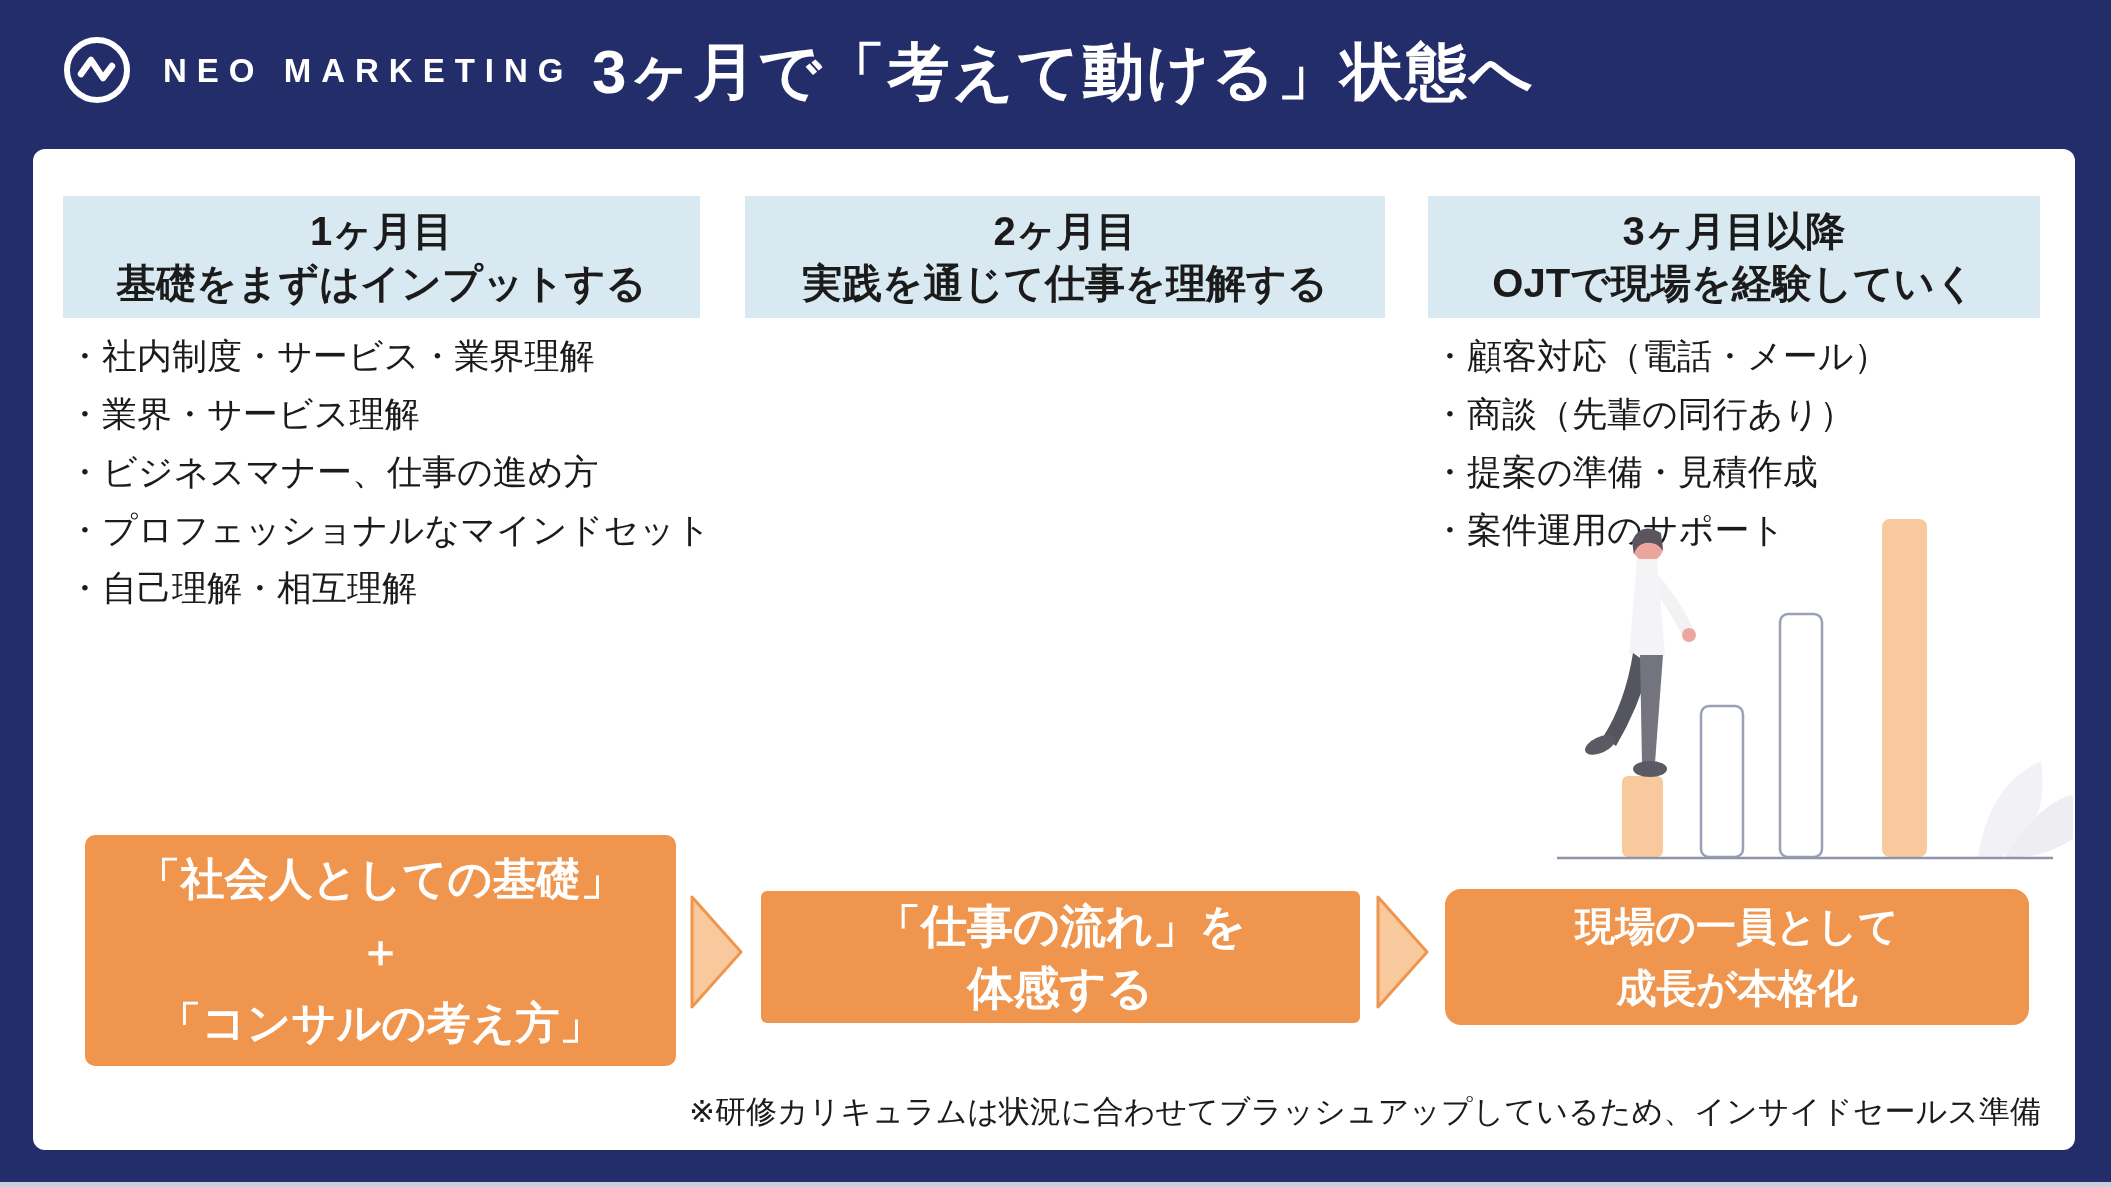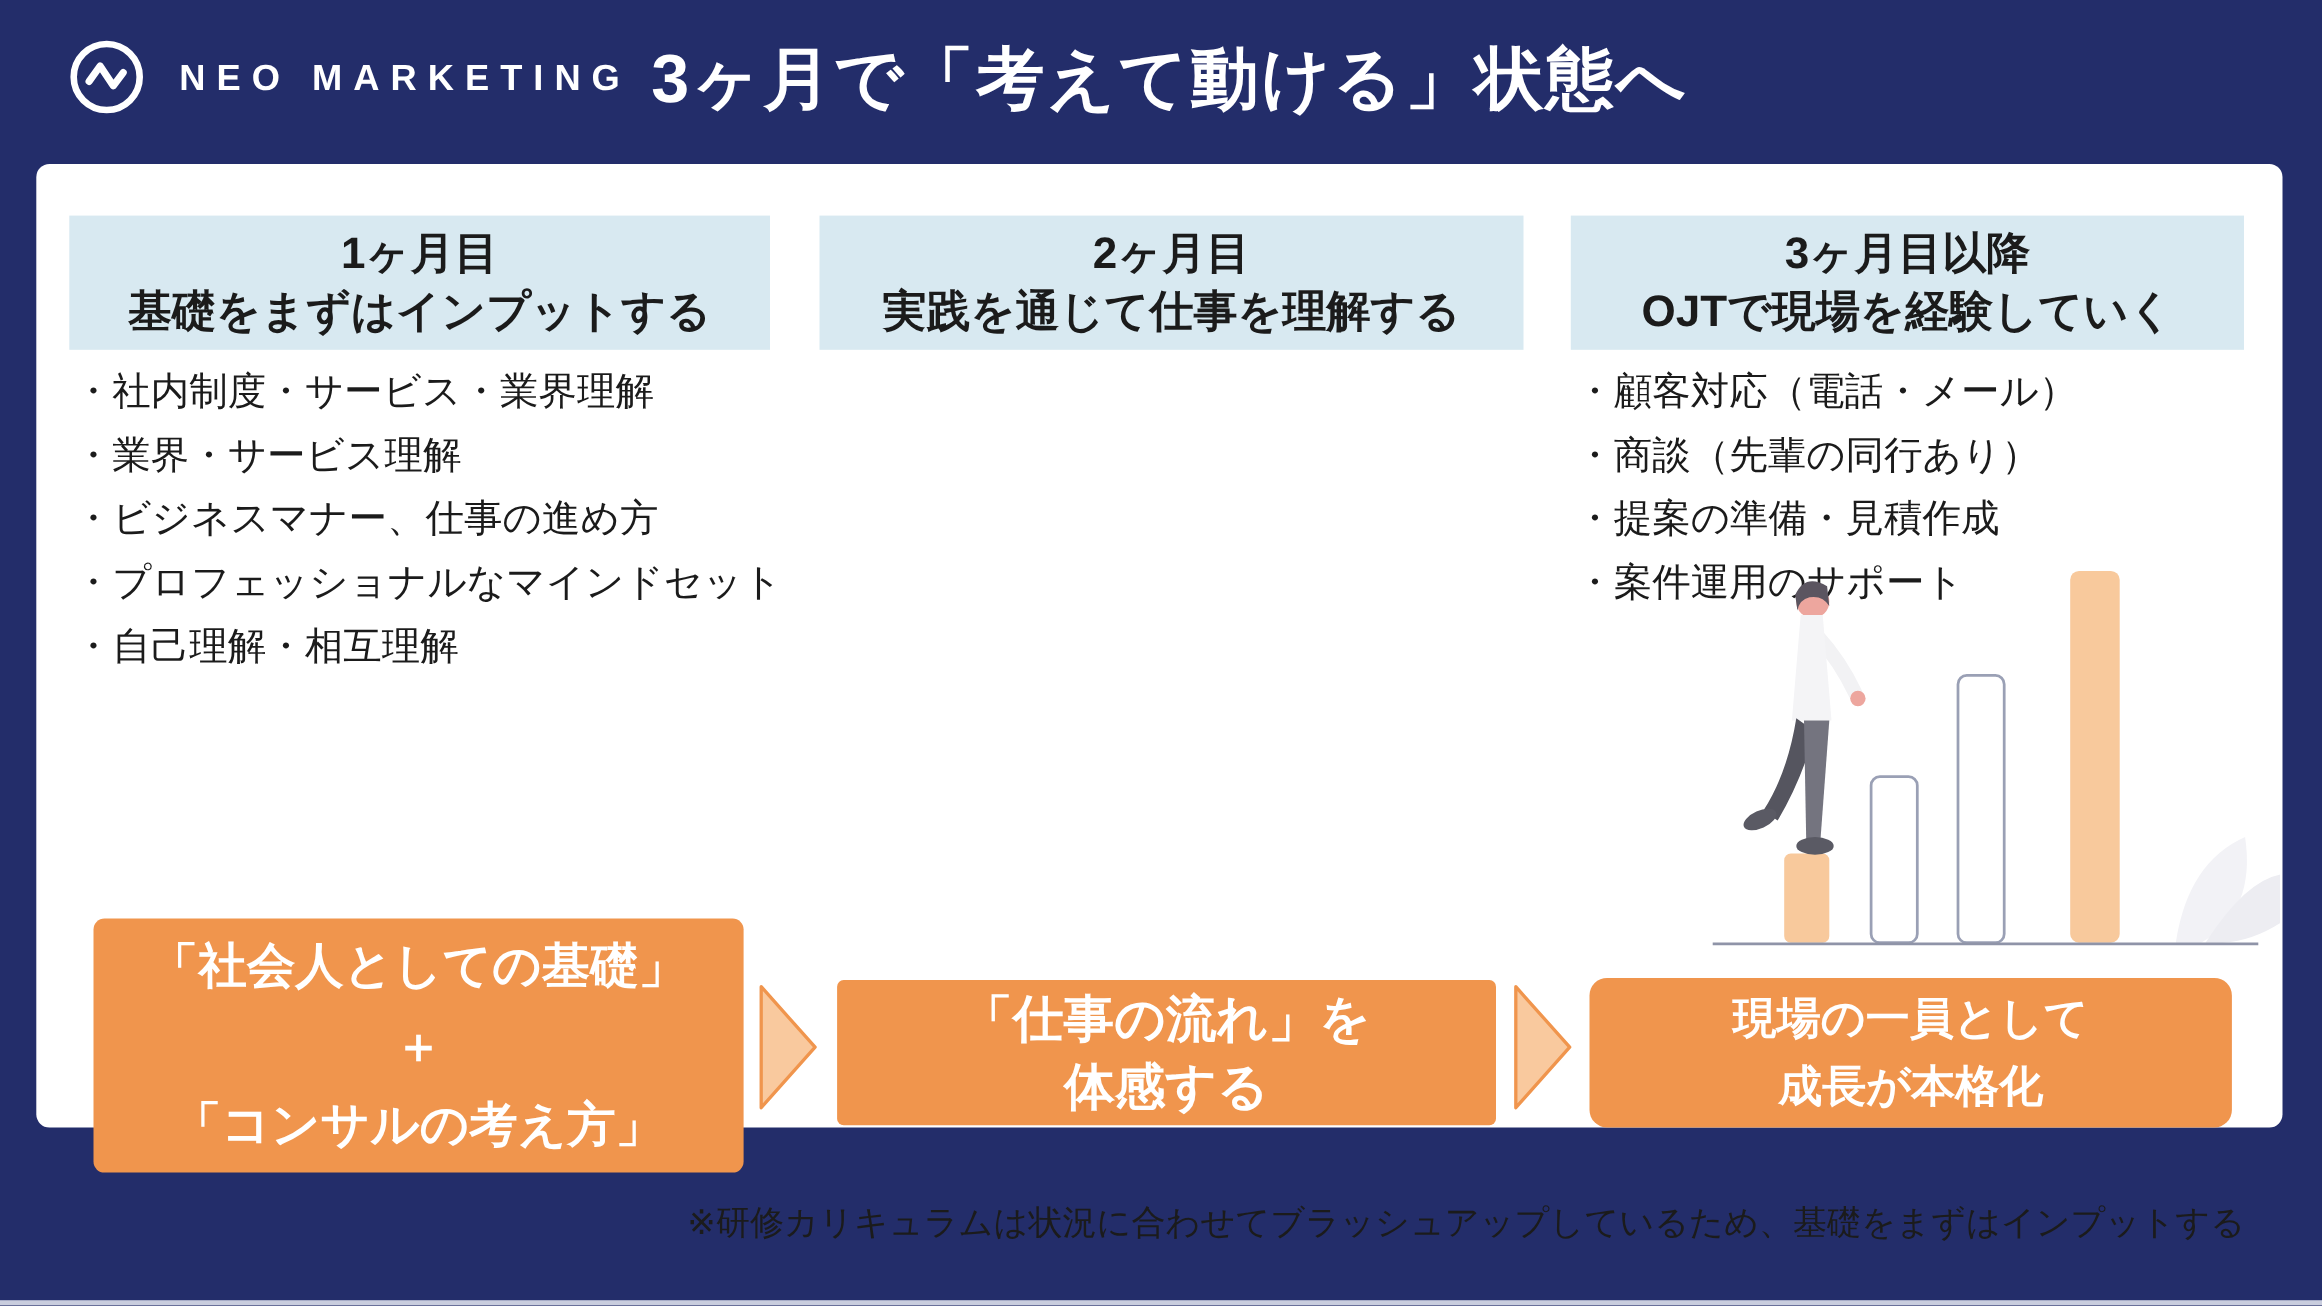--- a/index.html
+++ b/index.html
@@ -12,21 +12,21 @@
   .brand{
     position:absolute;left:163px;top:52px;font-size:33px;font-weight:bold;
     letter-spacing:10px;color:#ffffff;white-space:nowrap;
   }
   .title{
     position:absolute;left:592px;top:30px;margin:0;font-size:62px;font-weight:bold;
     color:#ffffff;white-space:nowrap;letter-spacing:2px;
   }
   
   .card{
-    position:absolute;left:33px;top:149px;width:2042px;height:876px;
+    position:absolute;left:33px;top:149px;width:2042px;height:1001px;
     background:#ffffff;border-radius:12px;
   }
   .col-head{
     position:absolute;top:47px;height:122px;background:#d8e9f1;
     display:flex;flex-direction:column;align-items:center;justify-content:center;
     text-align:center;color:#1b1b1b;
   }
   .col-head .period{font-size:40px;font-weight:bold;line-height:52px;}
   .col-head .subtitle{font-size:40px;font-weight:bold;line-height:52px;}
   .col1h{left:30px;width:637px;}
@@ -143,17 +143,17 @@
         <div>体感する</div>
       </div>
     <svg class="arrow arrow2" viewBox="0 0 56 118">
       <polygon points="3,4 52,59 3,114" fill="#f9c99e" stroke="#f0954d" stroke-width="3" stroke-linejoin="round"></polygon>
     </svg>
     <div class="outcome outcome3">
         <div>現場の一員として</div>
         <div>成長が本格化</div>
       </div>
 
-    <div class="footnote">※研修カリキュラムは状況に合わせてブラッシュアップしているため、基礎をまずはインプットする</div>
+    <div class="footnote">※研修カリキュラムは状況に合わせてブラッシュアップしているため、インサイドセールス準備</div>
   </div>
 
   <div class="bottom-strip"></div>
 </div>
 
 </body></html>

